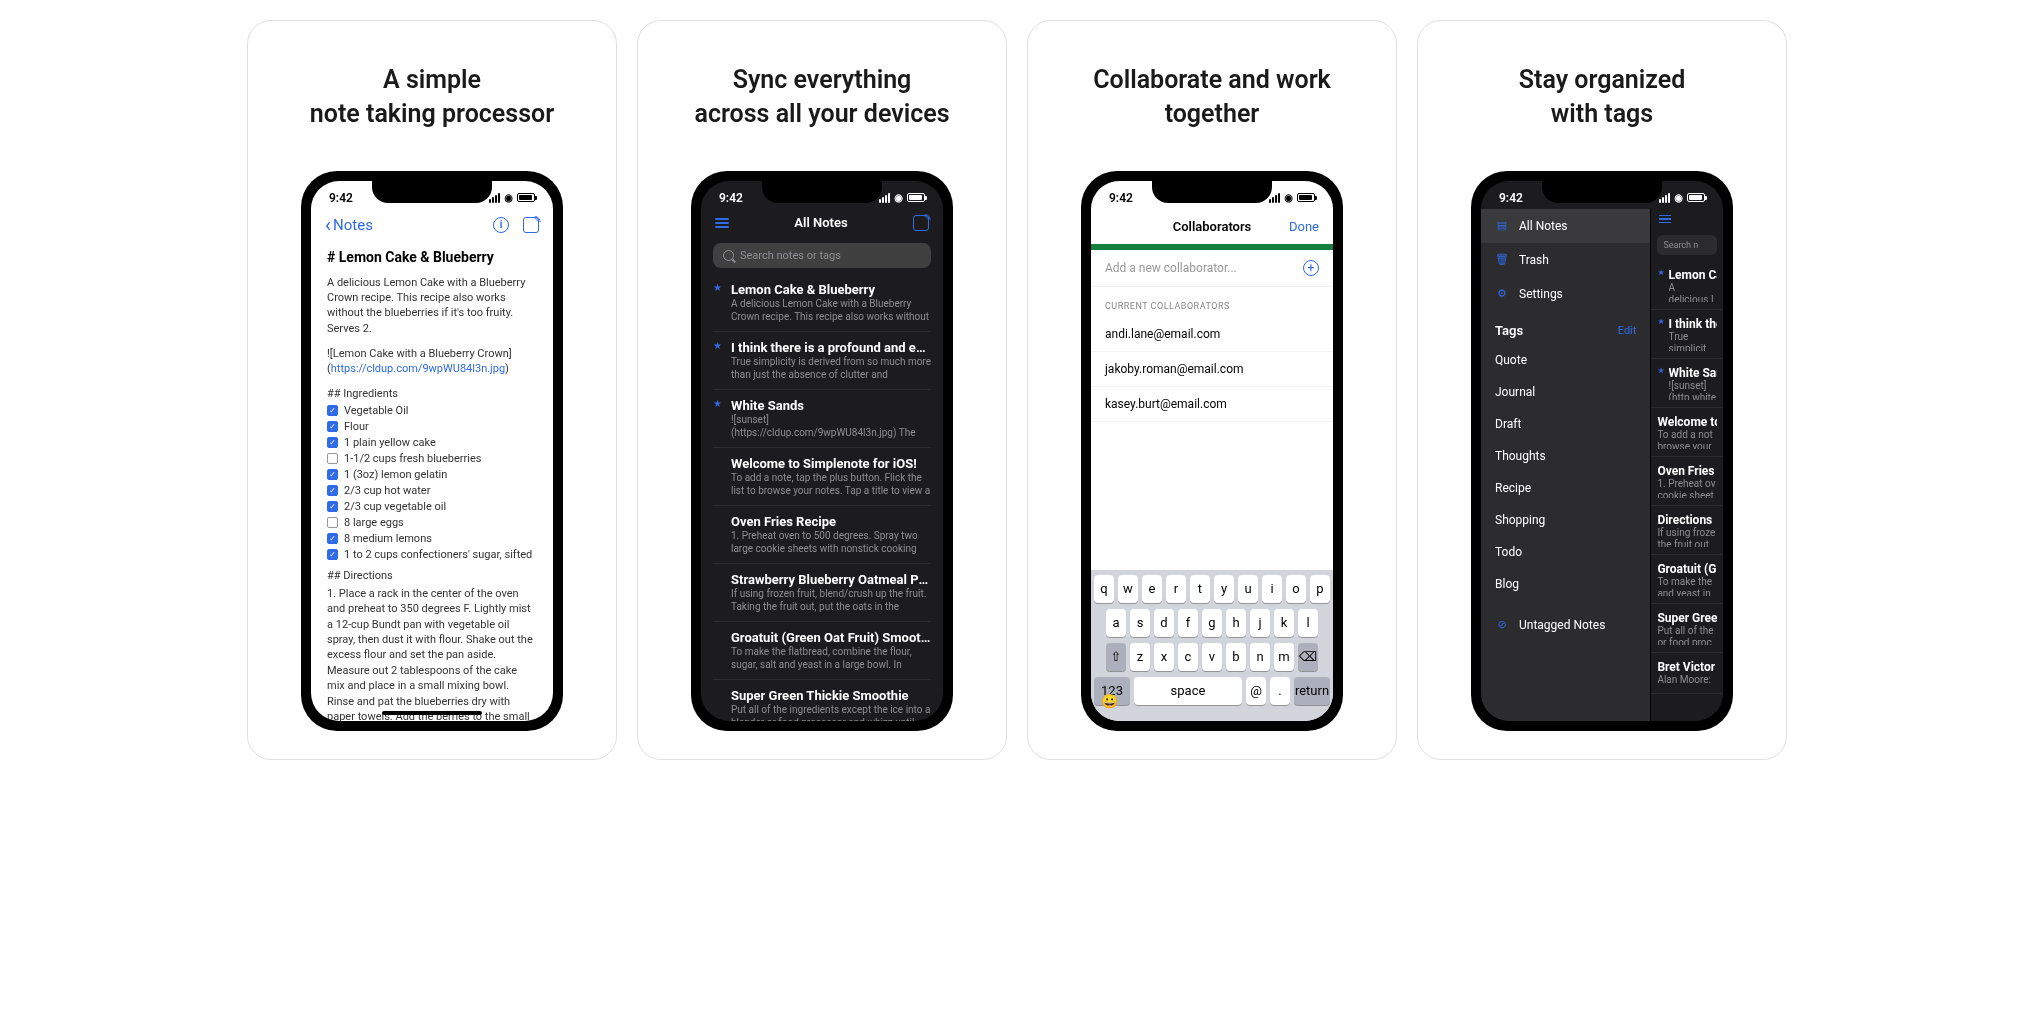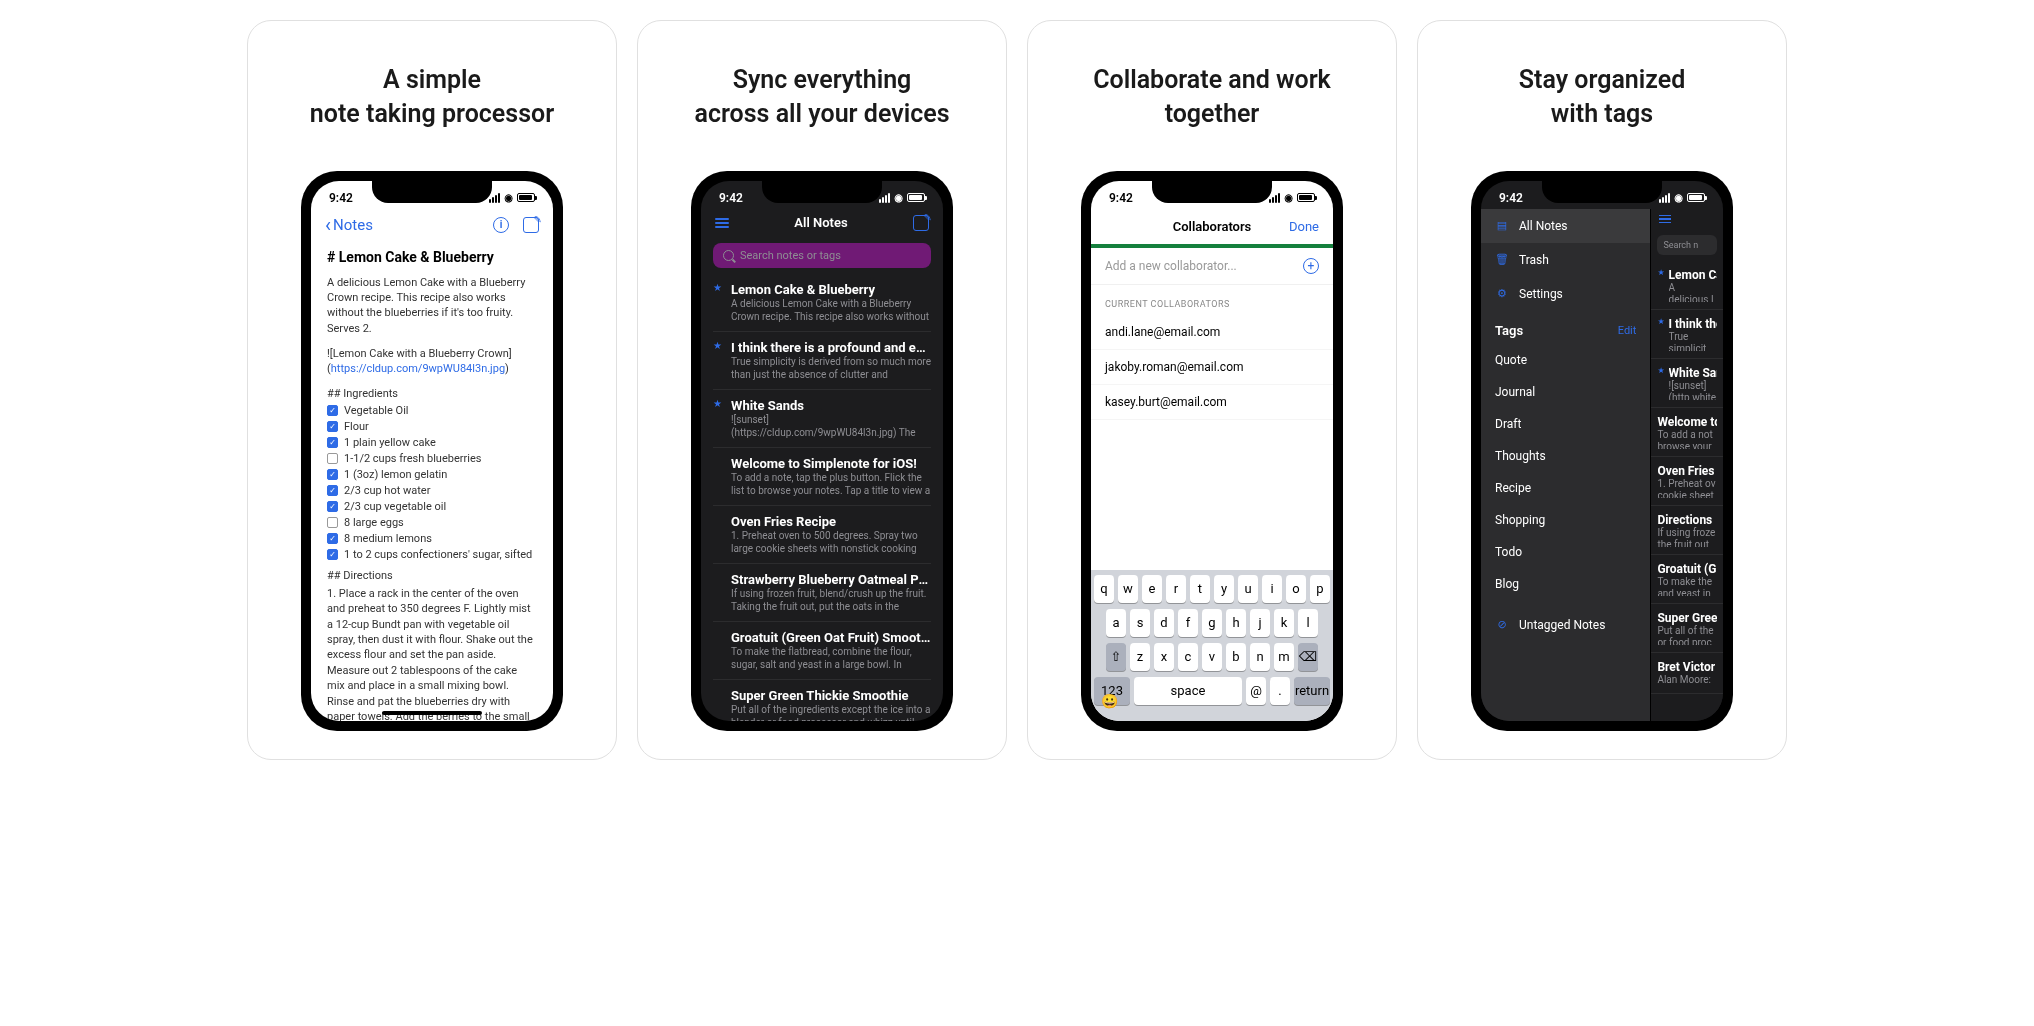--- a/index.html
+++ b/index.html
@@ -34,32 +34,32 @@
 .sect{font-weight:400;margin:8px 0 4px}
 .chk{display:flex;align-items:center;gap:6px;margin:3px 0}
 .chk-box{width:11px;height:11px;border:1px solid #999;border-radius:2px;flex-shrink:0;display:flex;align-items:center;justify-content:center;font-size:8px;color:#fff}
 .chk-box.checked{background:#2e6be6;border-color:#2e6be6}
 .home-ind{position:absolute;bottom:6px;left:50%;transform:translateX(-50%);width:100px;height:4px;background:#000;border-radius:2px}
 
 .dark-nav{display:flex;justify-content:space-between;align-items:center;padding:6px 14px;color:#2e6be6}
 .menu-icon{display:flex;flex-direction:column;gap:2px}
 .menu-icon span{width:14px;height:2px;background:#2e6be6;border-radius:1px}
 .dark-title{color:#fff;font-size:13px;font-weight:600}
-.search{margin:6px 12px;background:#701a75;border-radius:8px;padding:6px 10px;display:flex;align-items:center;gap:6px;color:#8e8e93;font-size:11px}
+.search{margin:6px 12px;background:#404040;border-radius:8px;padding:6px 10px;display:flex;align-items:center;gap:6px;color:#8e8e93;font-size:11px}
 .search-icon{width:11px;height:11px;border:1.5px solid #8e8e93;border-radius:50%;position:relative}
 .search-icon::after{content:"";position:absolute;width:4px;height:1.5px;background:#8e8e93;bottom:-2px;right:-3px;transform:rotate(45deg)}
 .note-list{padding:0 12px;overflow:hidden}
 .note-item{padding:8px 0;border-bottom:1px solid #2c2c2e;display:flex;gap:8px}
 .pin{color:#2e6be6;font-size:10px;flex-shrink:0;width:10px}
 .pin.empty{color:transparent}
 .note-content{flex:1;min-width:0}
 .ni-title{color:#fff;font-size:13px;font-weight:700;white-space:nowrap;overflow:hidden;text-overflow:ellipsis}
 .ni-preview{color:#8e8e93;font-size:10px;line-height:1.3;max-height:26px;overflow:hidden}
 
-.collab-nav{display:flex;justify-content:flex-end;align-items:center;padding:10px 14px;border-bottom:4px solid #15803d}
+.collab-nav{display:flex;justify-content:flex-end;align-items:center;padding:10px 14px;border-bottom:6px solid #15803d}
 .collab-title{font-size:13px;font-weight:600;color:#000;position:absolute;left:50%;transform:translateX(-50%)}
 .done{color:#2e6be6;font-size:13px;margin-left:auto}
 .collab-input{padding:10px 14px;display:flex;justify-content:space-between;align-items:center;color:#999;font-size:12px;border-bottom:1px solid #f0f0f0}
 .plus-circle{width:16px;height:16px;border:1.5px solid #2e6be6;border-radius:50%;color:#2e6be6;display:flex;align-items:center;justify-content:center;font-size:12px}
 .section-header{padding:14px 14px 6px;font-size:9px;color:#888;letter-spacing:0.5px}
 .collab-item{padding:10px 14px;font-size:12px;color:#000;border-bottom:1px solid #f5f5f5}
 .keyboard{position:absolute;bottom:0;left:0;right:0;background:#d1d4da;padding:5px 3px 10px}
 .kb-row{display:flex;gap:4px;justify-content:center;margin-bottom:6px}
 .key{background:#fff;border-radius:4px;min-width:20px;height:28px;display:flex;align-items:center;justify-content:center;font-size:13px;box-shadow:0 1px 0 rgba(0,0,0,0.3)}
 .key.wide{flex:1}

